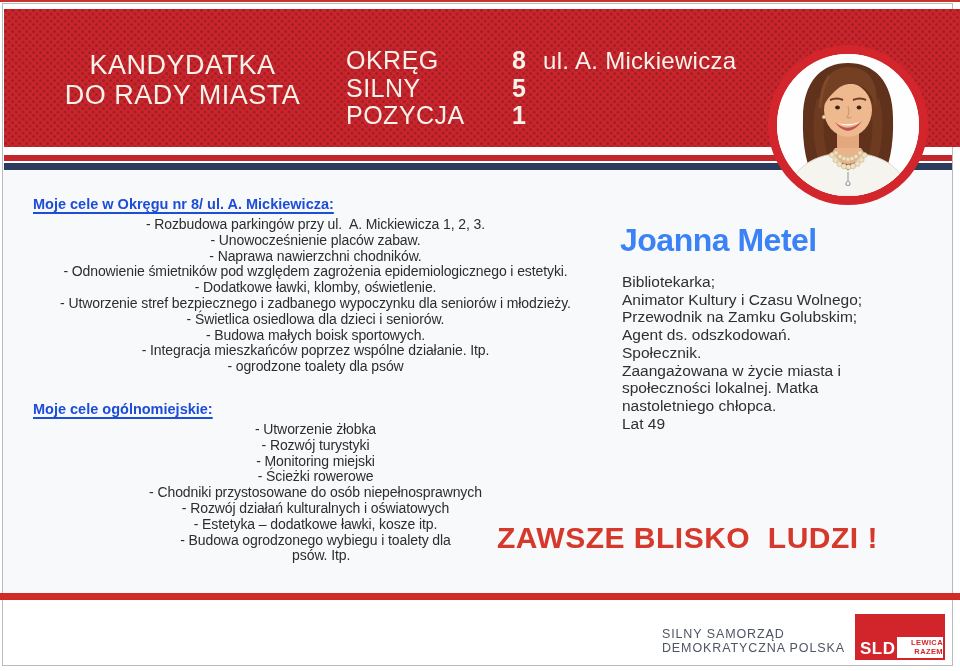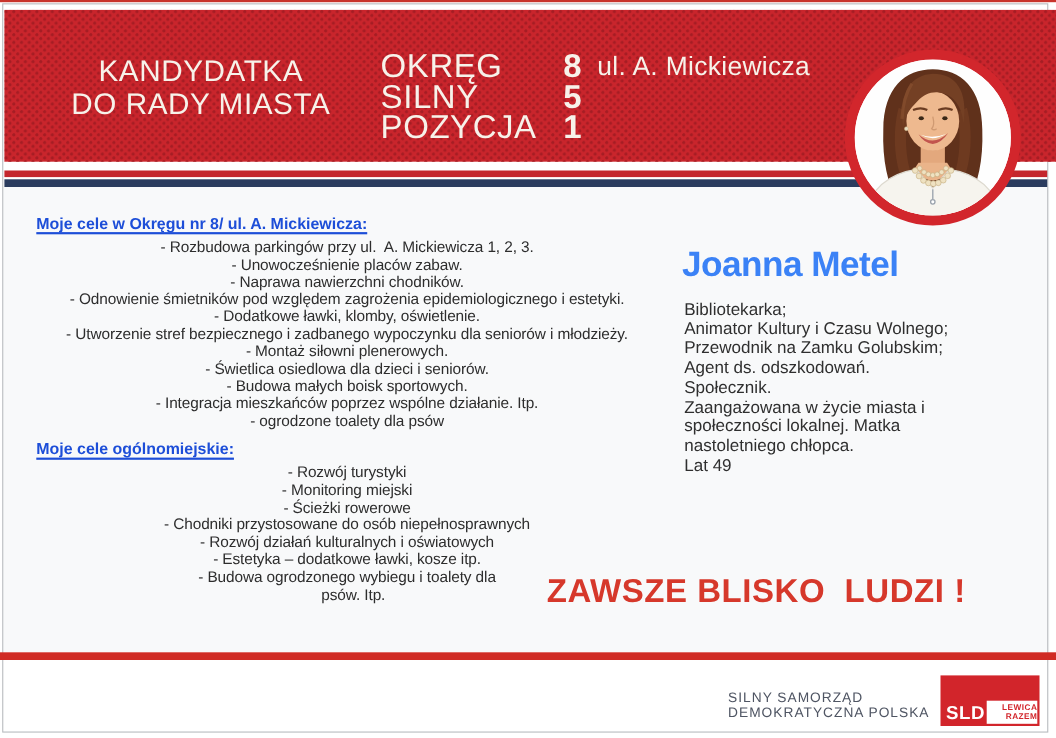--- a/index.html
+++ b/index.html
@@ -17,21 +17,21 @@
     background-color:#c9252c;
     background-image:
       radial-gradient(circle at 1.6px 1.6px,#a51d24 1.1px,transparent 1.7px),
       radial-gradient(circle at 1.6px 1.6px,#a51d24 1.1px,transparent 1.7px);
     background-size:7px 7px;background-position:0 0,3.5px 3.5px;
     color:#f7f2ea;
     padding-left:28px;
   }
   .role{position:absolute;left:36px;top:42px;width:285px;text-align:center;
         font-size:27px;line-height:29.5px;letter-spacing:0.5px;font-weight:400;}
-  .ballot{position:absolute;left:342px;top:38px;font-size:30px;line-height:27.5px;letter-spacing:0.5px;}
+  .ballot{position:absolute;left:342px;top:38px;font-size:25px;line-height:27.5px;letter-spacing:0.5px;}
   .ballot-row{display:flex;}
   .ballot-label{width:166px;}
   .ballot-value{font-weight:700;}
   .street{position:absolute;left:539px;top:38px;font-size:24px;letter-spacing:0.3px;}
   
   .stripe{position:absolute;left:4px;width:948px;}
   .stripe-red{top:155px;height:6px;background:#c4262d;}
   .stripe-navy{top:163px;height:7px;background:#2b3c5e;}
   
   .photo{
@@ -157,31 +157,31 @@
 
   <section class="goals goals-local">
     <h2>Moje cele w Okręgu nr 8/ ul. A. Mickiewicza:</h2>
     <ul>
       <li>- Rozbudowa parkingów przy ul.  A. Mickiewicza 1, 2, 3.</li>
       <li>- Unowocześnienie placów zabaw.</li>
       <li>- Naprawa nawierzchni chodników.</li>
       <li>- Odnowienie śmietników pod względem zagrożenia epidemiologicznego i estetyki.</li>
       <li>- Dodatkowe ławki, klomby, oświetlenie.</li>
       <li>- Utworzenie stref bezpiecznego i zadbanego wypoczynku dla seniorów i młodzieży.</li>
-      <li>- Montaż siłowni plenerowych.</li>
       <li>- Świetlica osiedlowa dla dzieci i seniorów.</li>
       <li>- Budowa małych boisk sportowych.</li>
       <li>- Integracja mieszkańców poprzez wspólne działanie. Itp.</li>
       <li>- ogrodzone toalety dla psów</li>
     </ul>
   </section>
 
   <section class="goals goals-city">
     <h2>Moje cele ogólnomiejskie:</h2>
     <ul>
+      <li>- Utworzenie żłobka</li>
       <li>- Rozwój turystyki</li>
       <li>- Monitoring miejski</li>
       <li>- Ścieżki rowerowe</li>
       <li>- Chodniki przystosowane do osób niepełnosprawnych</li>
       <li>- Rozwój działań kulturalnych i oświatowych</li>
       <li>- Estetyka – dodatkowe ławki, kosze itp.</li>
       <li>- Budowa ogrodzonego wybiegu i toalety dla</li>
       <li>   psów. Itp.</li>
     </ul>
   </section>

